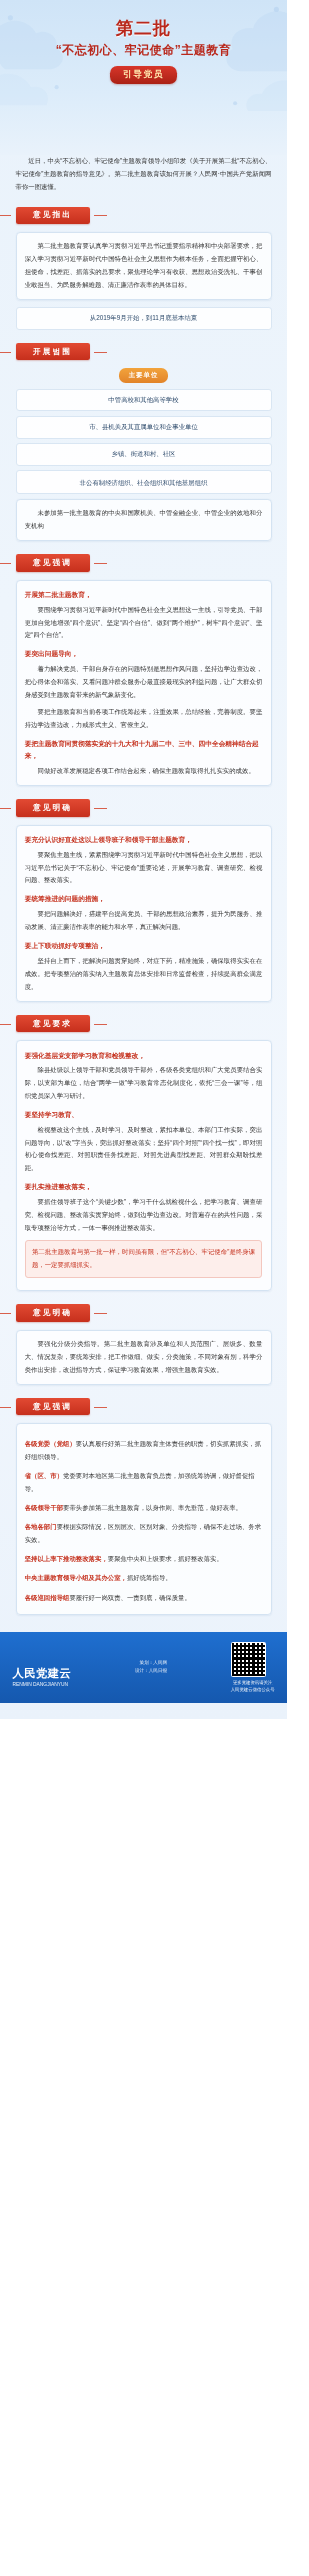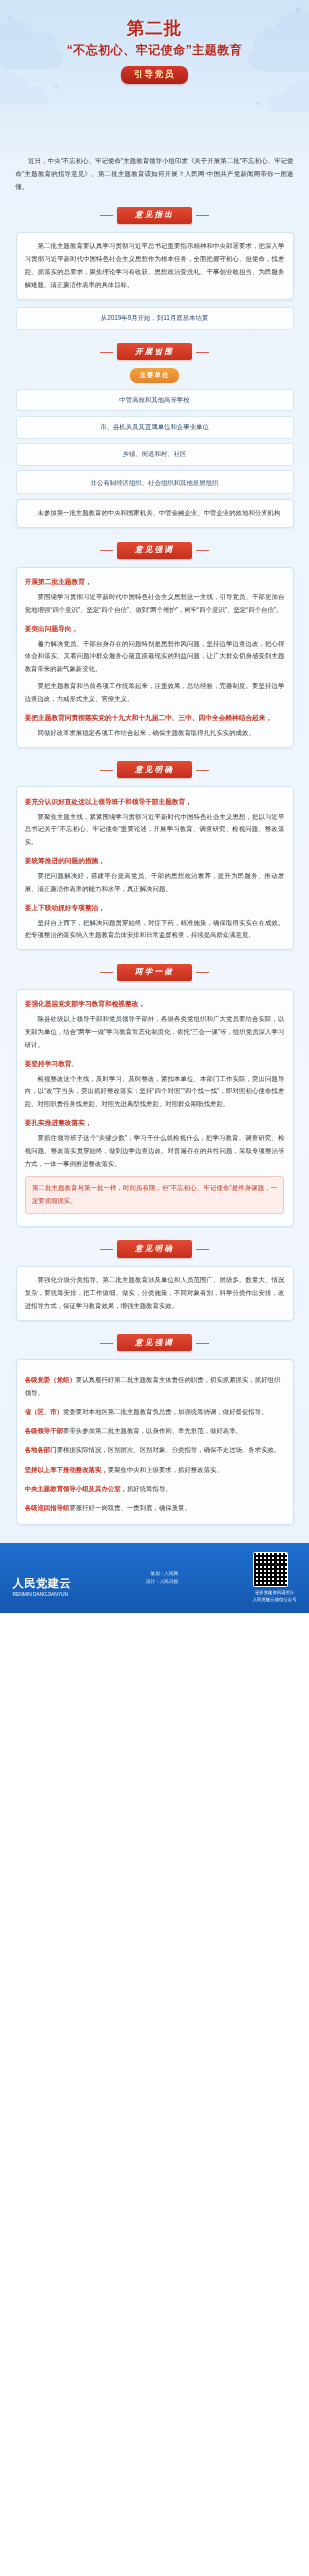--- a/index.html
+++ b/index.html
@@ -6,24 +6,24 @@
     margin: 0;
     padding: 0;
     background: #ffffff;
   }
   body {
     width: 309px;
     font-family: "Liberation Sans", sans-serif;
     color: #333;
   }
   .page {
-    width: 309px;
+    width: 287px;
     position: relative;
     background: linear-gradient(180deg, #e9f2fb 0%, #eef5fc 35%, #f2f7fd 70%, #eaf2fb 100%);
-    padding-bottom: 0;
+    padding-bottom: 16px;
     overflow: hidden;
   }
 
   
   .header {
     position: relative;
     height: 155px;
     background: linear-gradient(180deg, #cfe4f7 0%, #dcecfa 60%, #e9f2fb 100%);
     overflow: hidden;
   }
@@ -116,23 +116,22 @@
     line-height: 2.0;
     color: #333;
     text-align: justify;
     margin: 0 0 5.2px 0;
     text-indent: 2em;
   }
   .para.no-indent { text-indent: 0; }
 
   
   .banner {
-    text-align: center;
+    text-align: left;
     margin: 13.4px 0 8.2px;
-    font-style: italic;
   }
   .banner-inner {
     display: inline-block;
     position: relative;
     background: linear-gradient(180deg, #e24a33 0%, #c62f1c 100%);
     color: #fff;
     font-size: 7.7px;
     font-weight: bold;
     letter-spacing: 2.1px;
     padding: 3.6px 17.5px;
@@ -357,21 +356,21 @@
       <p class="para">要聚焦主题主线，紧紧围绕学习贯彻习近平新时代中国特色社会主义思想，把以习近平总书记关于“不忘初心、牢记使命”重要论述，开展学习教育、调查研究、检视问题、整改落实。</p>
 
       <p class="subhead">要统筹推进的问题的措施，</p>
       <p class="para">要把问题解决好，搭建平台提高党员、干部的思想政治素养，提升为民服务、推动发展、清正廉洁作表率的能力和水平，真正解决问题。</p>
 
       <p class="subhead">要上下联动抓好专项整治，</p>
       <p class="para">坚持自上而下，把解决问题贯穿始终，对症下药，精准施策，确保取得实实在在成效。把专项整治的落实纳入主题教育总体安排和日常监督检查，持续提高群众满意度。</p>
     </div>
 
     <div class="banner">
-      <span class="banner-inner">两学一做</span>
+      <span class="banner-inner">意见要求</span>
     </div>
     <div class="card">
       <p class="subhead first">要强化基层党支部学习教育和检视整改，</p>
       <p class="para">除县处级以上领导干部和党员领导干部外，各级各类党组织和广大党员要结合实际，以支部为单位，结合“两学一做”学习教育常态化制度化，依托“三会一课”等，组织党员深入学习研讨。</p>
 
       <p class="subhead">要坚持学习教育、</p>
       <p class="para">检视整改这个主线，及时学习、及时整改，紧扣本单位、本部门工作实际，突出问题导向，以“改”字当头，突出抓好整改落实；坚持“四个对照”“四个找一找”，即对照初心使命找差距、对照职责任务找差距、对照先进典型找差距、对照群众期盼找差距。</p>
 
       <p class="subhead">要扎实推进整改落实，</p>
       <p class="para">要抓住领导班子这个“关键少数”，学习干什么就检视什么，把学习教育、调查研究、检视问题、整改落实贯穿始终，做到边学边查边改。对普遍存在的共性问题，采取专项整治等方式，一体一事例推进整改落实。</p>

